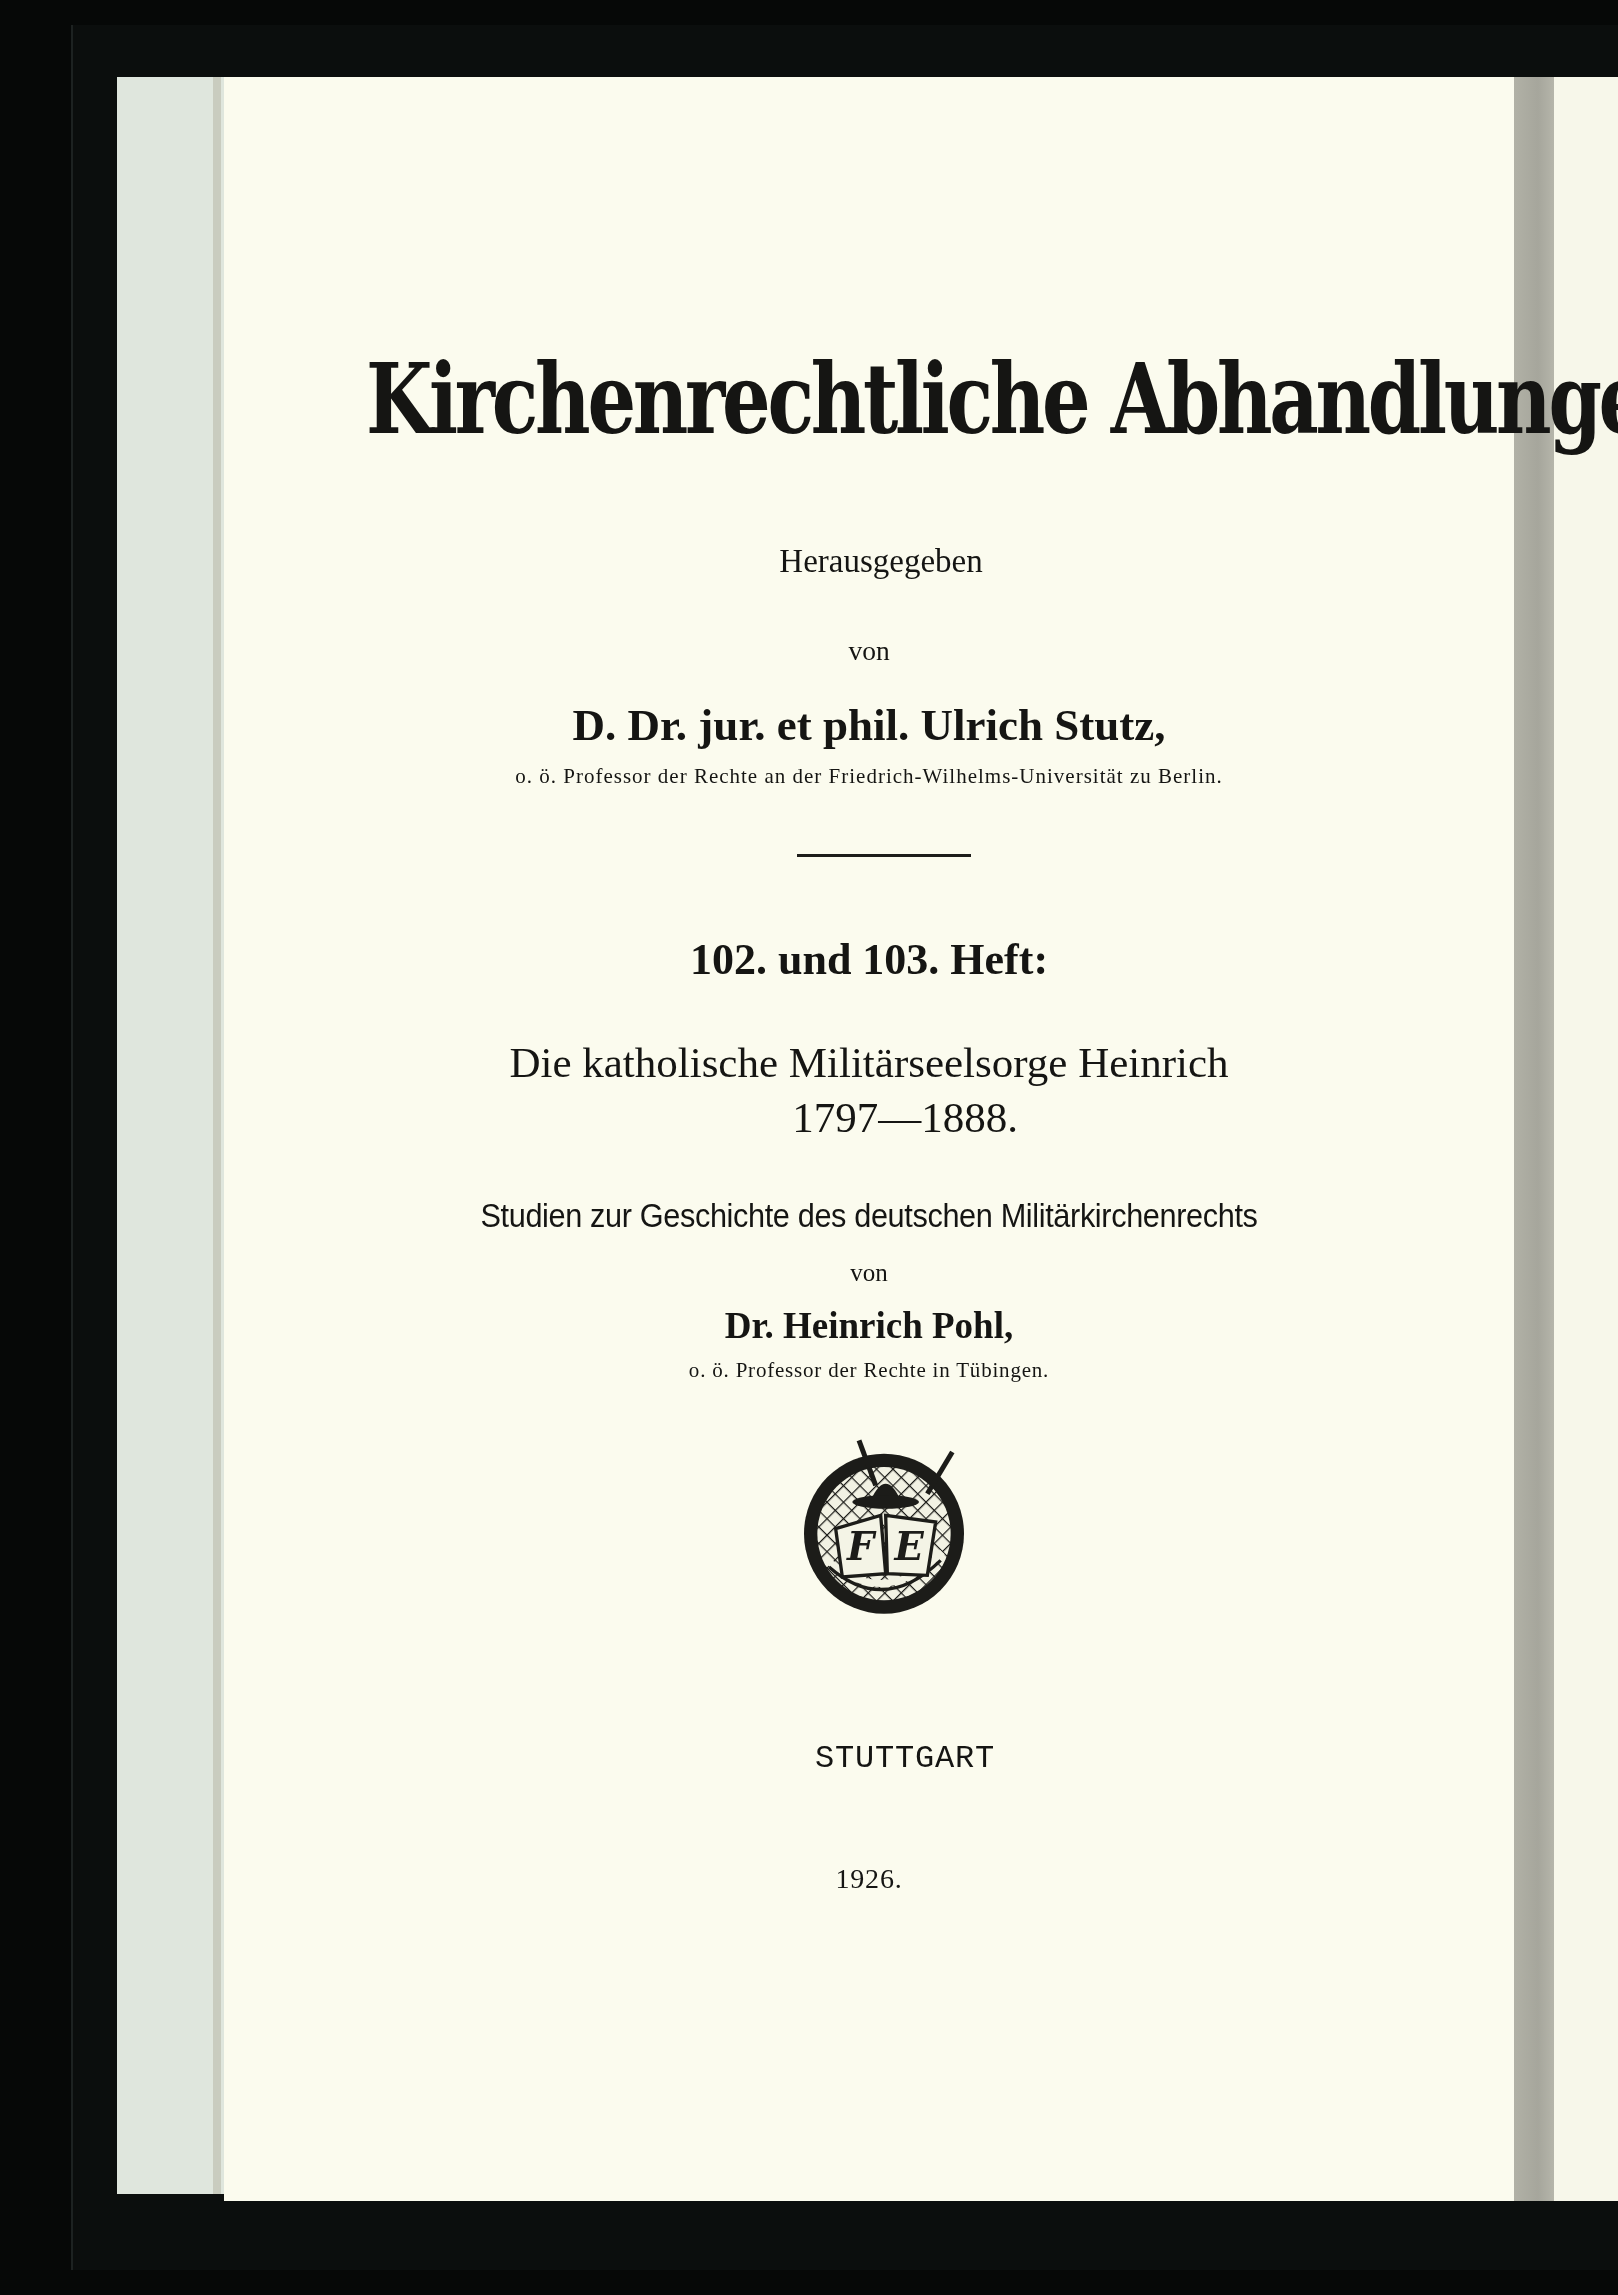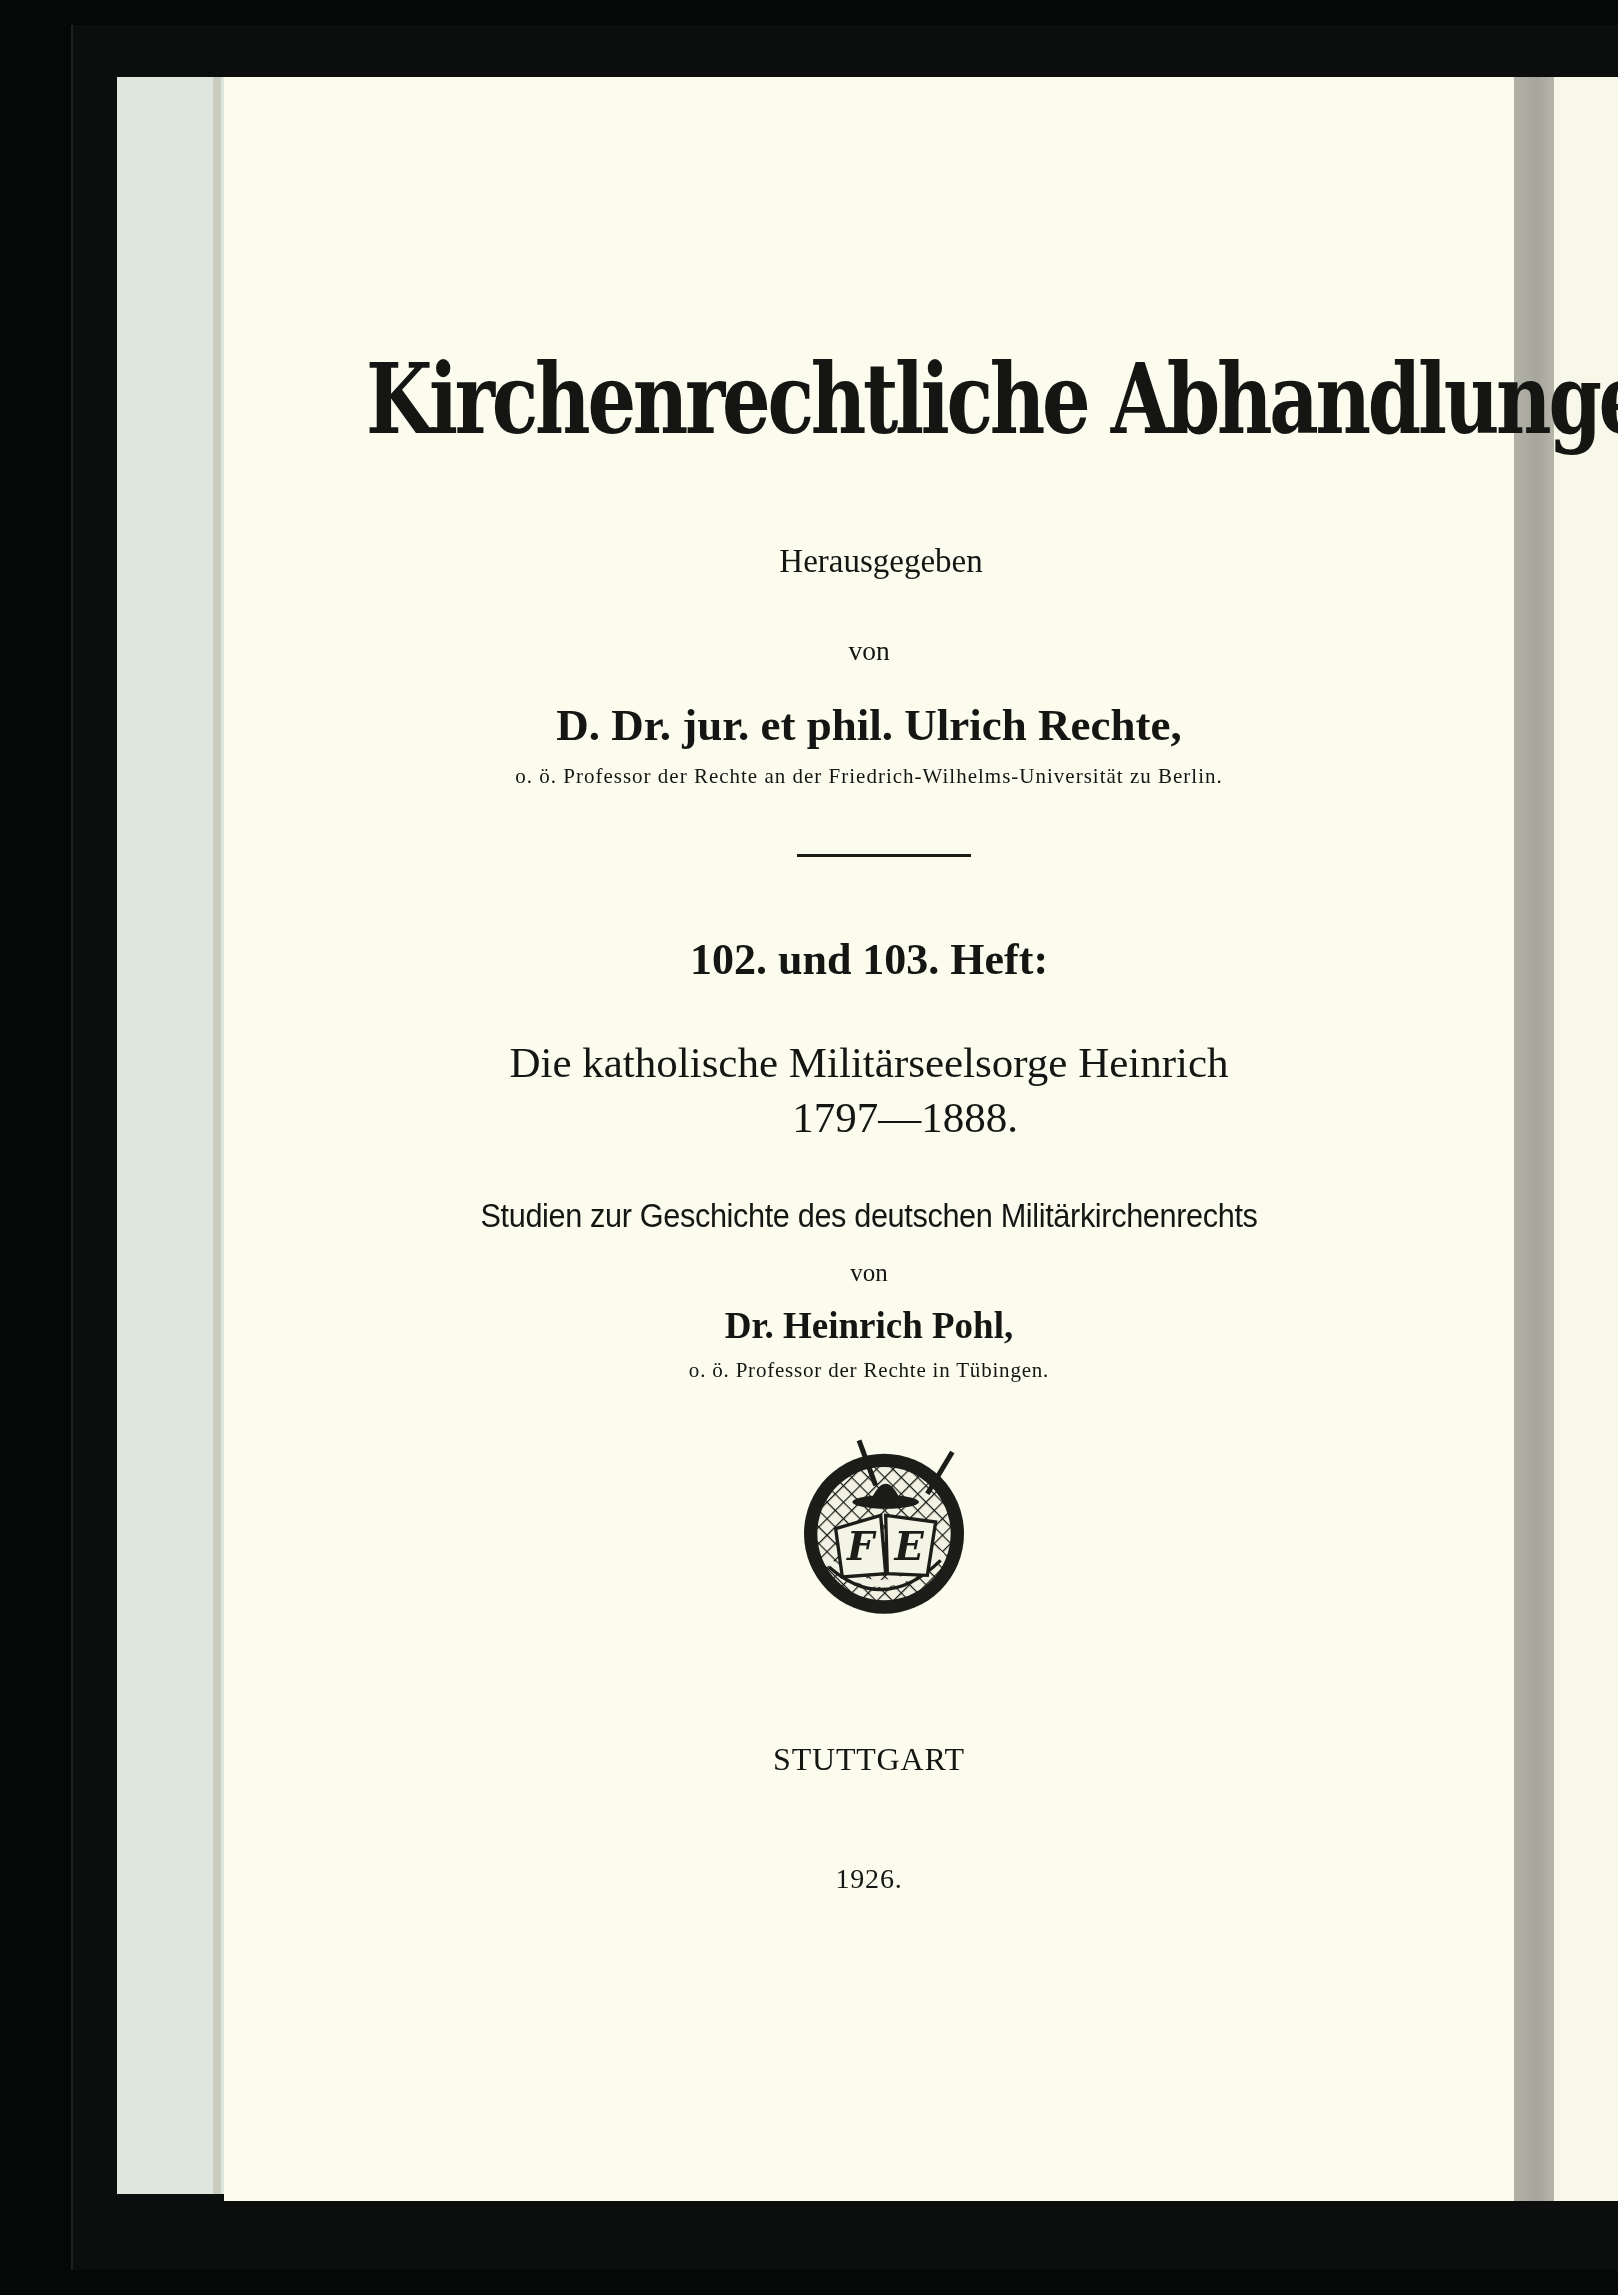--- a/index.html
+++ b/index.html
@@ -169,24 +169,25 @@
     }
     .device {
       position: absolute;
       left: 794px;
       top: 1435px;
       width: 180px;
       height: 184px;
     }
     .place {
       top: 1740px;
-      font-family: Liberation Serif, serif;
+      font-family: Liberation Mono, monospace;
       font-size: 32px;
       letter-spacing: 0.8px;
       line-height: 38px;
+      margin-left: 36px;
     }
     .publisher {
       top: 1798px;
       font-family: "Liberation Serif", serif;
       font-weight: bold;
       font-size: 30px;
       letter-spacing: 8.3px;
       line-height: 37px;
     }
     .year {
@@ -204,21 +205,21 @@
   <div class="cover-board"></div>
   <div class="endpaper"></div>
   <div class="endpaper-edge"></div>
   <div class="page"></div>
   <div class="page-shadow"></div>
   <div class="next-page"></div>
 
   <div class="center series-title">Kirchenrechtliche Abhandlungen.</div>
   <div class="center editor-intro">Herausgegeben</div>
   <div class="center editor-von">von</div>
-  <div class="center editor-name">D. Dr. jur. et phil. Ulrich Rechte,</div>
+  <div class="center editor-name">D. Dr. jur. et phil. Ulrich Stutz,</div>
   <div class="center editor-affil">o. ö. Professor der Rechte an der Friedrich-Wilhelms-Universität zu Berlin.</div>
 
   <div class="rule"></div>
 
   <div class="center volume">102. und 103. Heft:</div>
   <div class="center work-title">Die katholische Militärseelsorge Heinrich</div>
   <div class="center work-years">1797—1888.</div>
   <div class="center subtitle">Studien zur Geschichte des deutschen Militärkirchenrechts</div>
   <div class="center author-von">von</div>
   <div class="center author-affil">o. ö. Professor der Rechte in Tübingen.</div>

